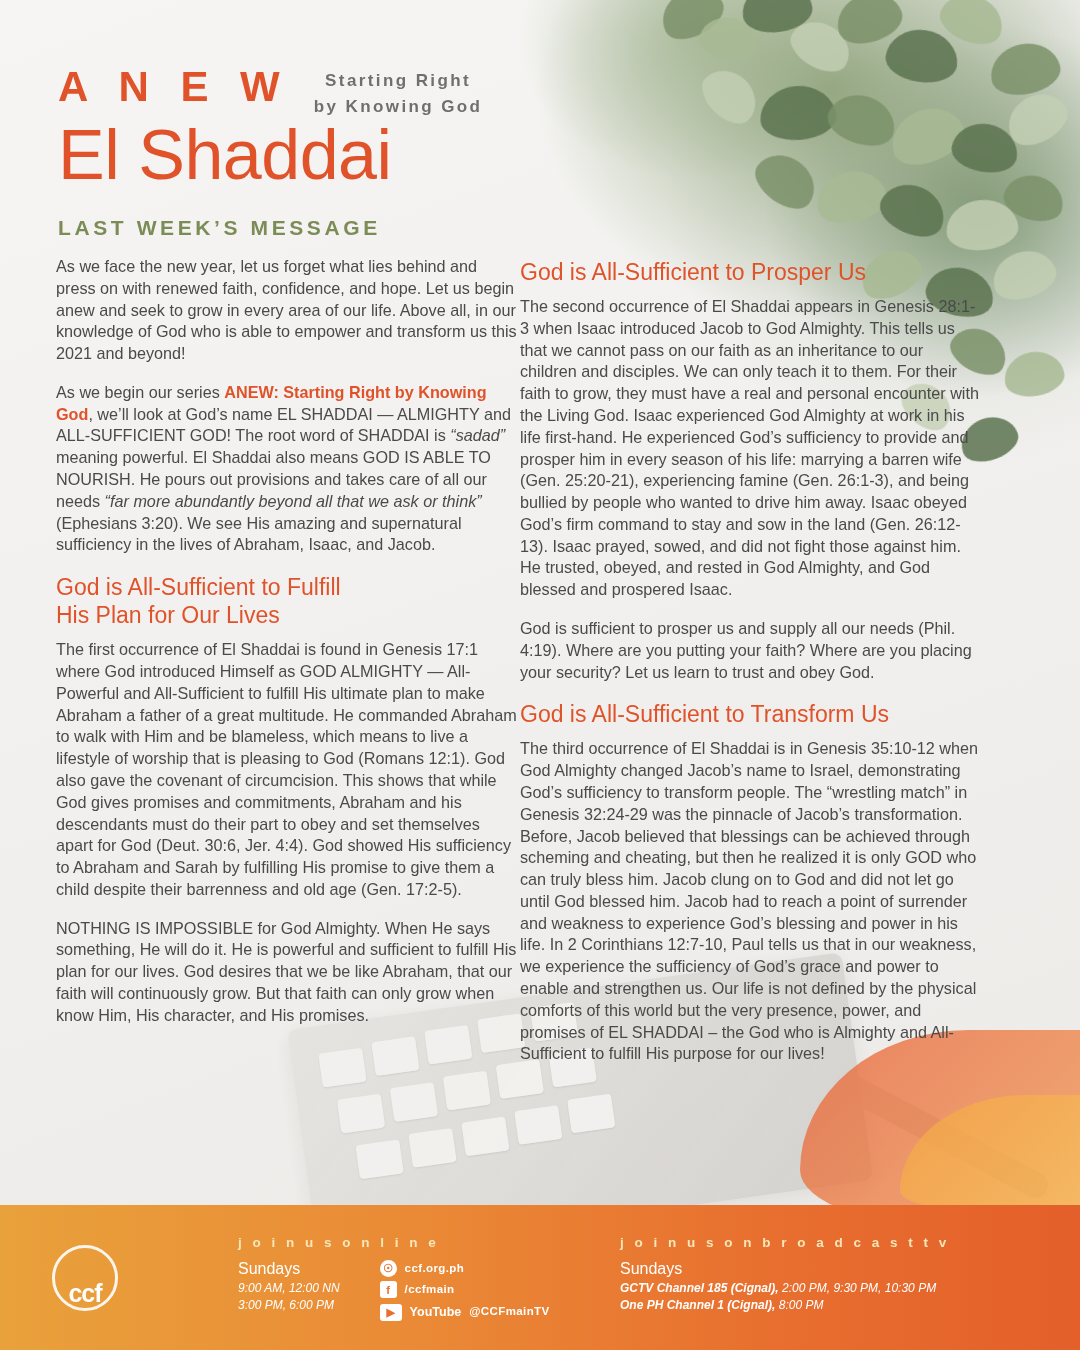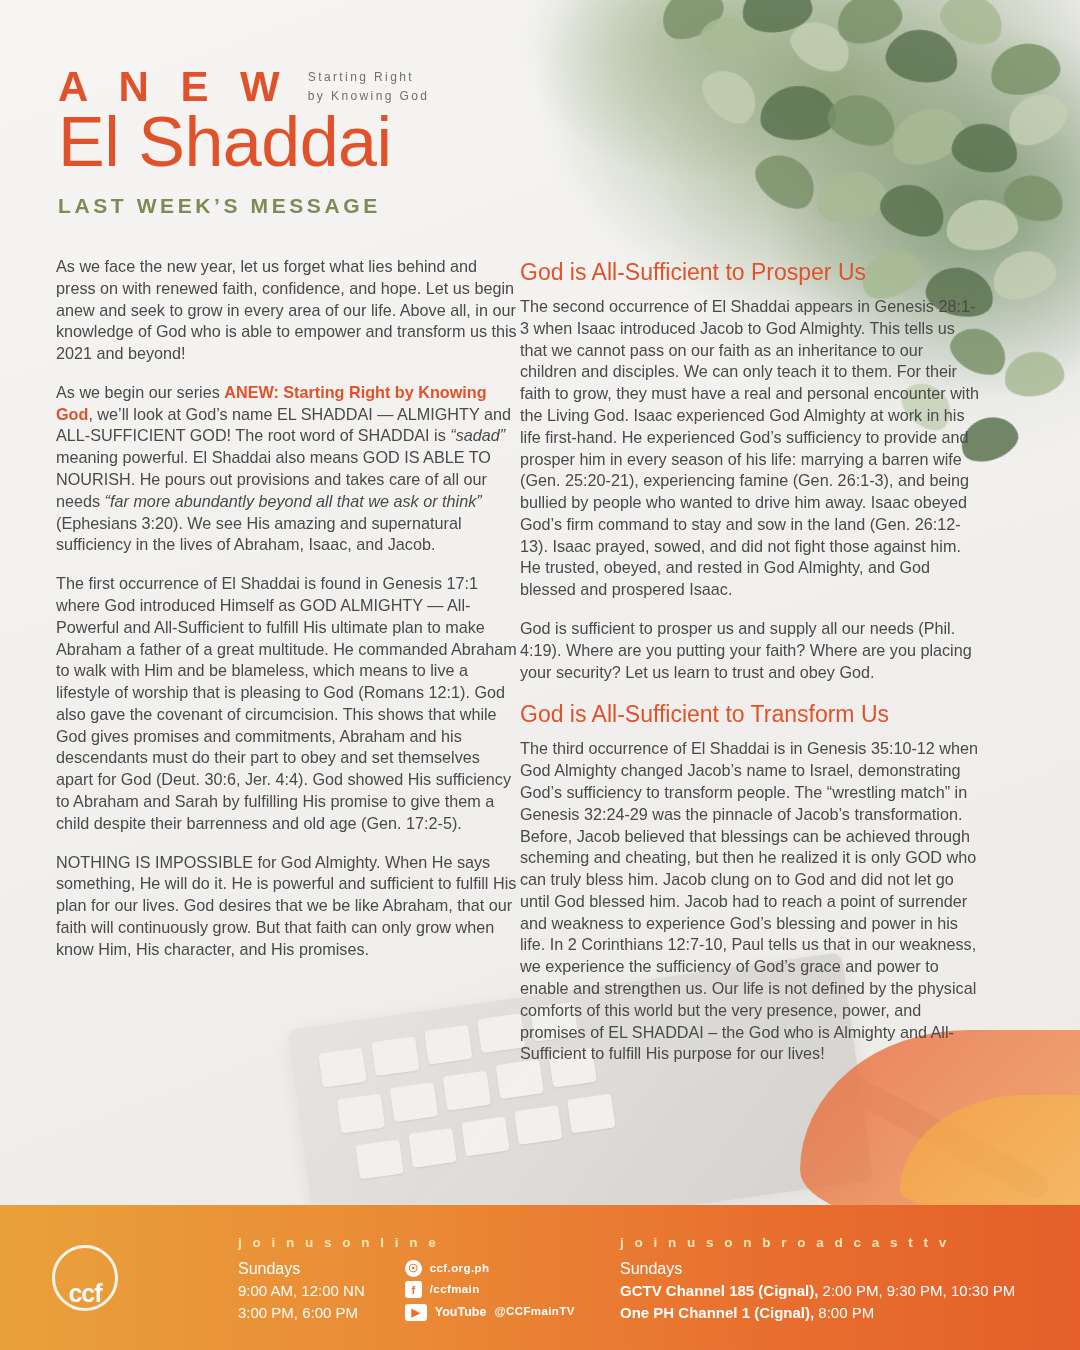--- a/index.html
+++ b/index.html
@@ -69,36 +69,36 @@
     opacity: .9;
   }
   .orange-swoosh2 {
     position: absolute; right: 0; bottom: 135px; width: 180px; height: 120px;
     background: linear-gradient(135deg, rgba(245,166,70,0.8), rgba(247,195,90,0.6));
     border-radius: 70% 0 0 70% / 80% 0 0 20%;
   }
 
   
   .header { position: absolute; left: 58px; top: 60px; z-index: 5; }
-  .title-row { display: flex; align-items: flex-start; gap: 18px; }
+  .title-row { display: flex; align-items: flex-start; gap: 24px; text-align: center; }
   .anew {
     font-size: 42px; font-weight: 700; letter-spacing: 10px;
     color: #e0532a; line-height: 1; padding-top: 6px;
   }
   .tagline {
-    font-size: 12px; letter-spacing: 2.4px; font-weight: 400;
+    font-size: 17px; letter-spacing: 2.4px; font-weight: 700;
     color: #6f6f6f; line-height: 1.55; padding-top: 8px;
   }
   .elshaddai {
     font-size: 70px; font-weight: 400; color: #e0532a;
     line-height: 1.05; margin-top: -2px; letter-spacing: -0.5px;
   }
   .lastweek {
     font-size: 21px; letter-spacing: 3.6px; font-weight: 700;
-    color: #7c8c56; margin-top: 14px;
+    color: #7c8c56; margin-top: 24px;
   }
 
   
   .columns {
     position: absolute; left: 56px; top: 256px; width: 972px; z-index: 5;
     display: flex; 
   }
   .col { width: 464px; }
   .col p {
     font-size: 16.2px; line-height: 1.345; color: #4a4a4a;
@@ -125,21 +125,21 @@
     display: flex; align-items: flex-end; justify-content: center;
     font-size: 25px; font-weight: 700; letter-spacing: -1px; color: #fff;
   }
   .f-head {
     font-size: 13.5px; letter-spacing: 3.5px; font-weight: 700;
     color: #f6e7b8; margin-bottom: 8px;
   }
   .blk-online { position: absolute; left: 238px; top: 30px; width: 350px; }
   .blk-tv { position: absolute; left: 620px; top: 30px; width: 430px; }
   .f-strong { font-weight: 400; font-size: 16px; line-height: 1.4; }
-  .f-line { font-size: 15px; line-height: 1.42; }
+  .f-line { font-size: 12px; line-height: 1.42; font-style: italic; }
   .sm { font-size: 11.5px; font-weight: 700; letter-spacing: .4px; }
   .online-flex { display: flex; gap: 40px; }
   .socials { font-size: 14px; line-height: 1.85; }
   .soc-row { display: flex; align-items: center; gap: 8px; }
   .soc-ic {
     width: 17px; height: 17px; border-radius: 3px;
     display: inline-flex; align-items: center; justify-content: center;
     font-size: 11px; font-weight: 700; color: #e8702f; background: #fff;
     flex: 0 0 auto;
   }
@@ -217,20 +217,21 @@
     <div class="lastweek">LAST WEEK’S MESSAGE</div>
   </div>
 
   <div class="columns">
 
     <div class="col">
       <p>As we face the new year, let us forget what lies behind and press on with renewed faith, confidence, and hope. Let us begin anew and seek to grow in every area of our life. Above all, in our knowledge of God who is able to empower and transform us this 2021 and beyond!</p>
 
       <p><span>As we begin our series </span><b class="anew-bold">ANEW: Starting Right by Knowing God</b><span>, we’ll look at God’s name EL SHADDAI — ALMIGHTY and ALL-SUFFICIENT GOD! The root word of SHADDAI is </span><i class="ital">“sadad”</i><span> meaning powerful. El Shaddai also means GOD IS ABLE TO NOURISH. He pours out provisions and takes care of all our needs </span><i class="ital">“far more abundantly beyond all that we ask or think”</i><span> (Ephesians 3:20). We see His amazing and supernatural sufficiency in the lives of Abraham, Isaac, and Jacob.</span></p>
 
+      <h2><span>God is All-Sufficient to Fulfill</span><br><span>His Plan for Our Lives</span></h2>
 
       <p>The first occurrence of El Shaddai is found in Genesis 17:1 where God introduced Himself as GOD ALMIGHTY — All-Powerful and All-Sufficient to fulfill His ultimate plan to make Abraham a father of a great multitude. He commanded Abraham to walk with Him and be blameless, which means to live a lifestyle of worship that is pleasing to God (Romans 12:1). God also gave the covenant of circumcision. This shows that while God gives promises and commitments, Abraham and his descendants must do their part to obey and set themselves apart for God (Deut. 30:6, Jer. 4:4). God showed His sufficiency to Abraham and Sarah by fulfilling His promise to give them a child despite their barrenness and old age (Gen. 17:2-5).</p>
       <p>NOTHING IS IMPOSSIBLE for God Almighty. When He says something, He will do it. He is powerful and sufficient to fulfill His plan for our lives. God desires that we be like Abraham, that our faith will continuously grow. But that faith can only grow when know Him, His character, and His promises.</p>
     </div>
 
     <div class="col">
       <h2 class="tight">God is All-Sufficient to Prosper Us</h2>
       <p>The second occurrence of El Shaddai appears in Genesis 28:1-3 when Isaac introduced Jacob to God Almighty. This tells us that we cannot pass on our faith as an inheritance to our children and disciples. We can only teach it to them. For their faith to grow, they must have a real and personal encounter with the Living God. Isaac experienced God Almighty at work in his life first-hand. He experienced God’s sufficiency to provide and prosper him in every season of his life: marrying a barren wife (Gen. 25:20-21), experiencing famine (Gen. 26:1-3), and being bullied by people who wanted to drive him away. Isaac obeyed God’s firm command to stay and sow in the land (Gen. 26:12-13). Isaac prayed, sowed, and did not fight those against him. He trusted, obeyed, and rested in God Almighty, and God blessed and prospered Isaac.</p>
       <p>God is sufficient to prosper us and supply all our needs (Phil. 4:19). Where are you putting your faith? Where are you placing your security? Let us learn to trust and obey God.</p>
 

